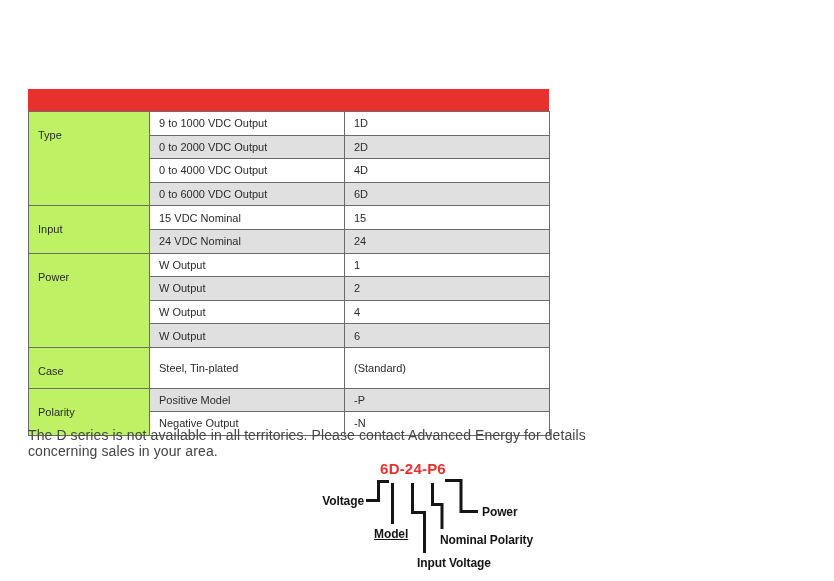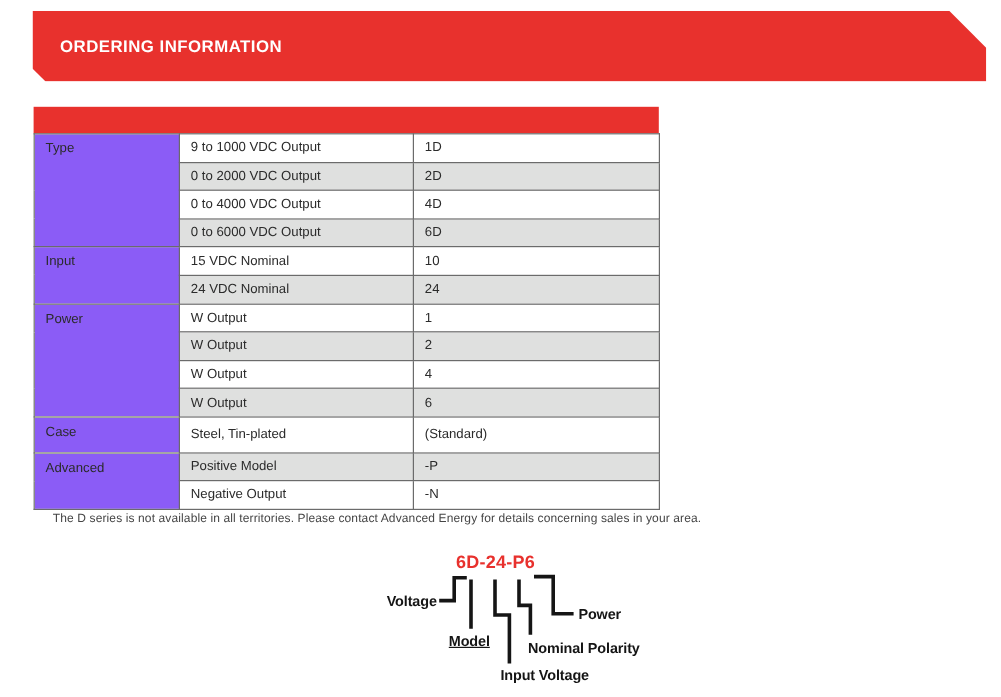--- a/index.html
+++ b/index.html
@@ -42,25 +42,25 @@
     font-size:11px;
     color:#2b2b2b;
     padding:0 4px 0 9px;
     height:22.6px;
     vertical-align:middle;
     background:#ffffff;
     overflow:hidden;
     white-space:nowrap;
   }
   table.spec td.gray{background:#dfe0df;margin-left:37px;}
-  table.spec td.cat{background:#8b5cf6;vertical-align:top;padding-top:6px;}
+  table.spec td.cat{background:#bef264;vertical-align:top;padding-top:17px;}
   
   .footnote{
-    position:absolute;left:44px;top:427px;width:600px;
-    font-size:10px;color:#454545;letter-spacing:0.1px;
+    position:absolute;left:28px;top:427px;width:600px;
+    font-size:14px;color:#454545;letter-spacing:0.1px;
   }
   
   .diagram-svg{position:absolute;left:0;top:0;pointer-events:none;}
   .part-number{
     position:absolute;left:374px;top:460px;width:78px;
     text-align:center;
     font-size:15px;font-weight:bold;letter-spacing:0.2px;
     color:var(--accent,#e8312d);
   }
   .dg-label{
@@ -73,23 +73,20 @@
   .lbl-model{left:374px;top:527px;text-decoration:underline;}
   .lbl-input-voltage{left:393px;top:556px;margin-left:24px;}
   .lbl-output-polarity{left:440px;top:533px;}
   .lbl-power{left:482px;top:505px;}
 </style>
 </head>
 <body>
 
 <div class="page">
 
-  <div class="banner">
-    <span class="banner-title">ORDERING INFORMATION</span>
-  </div>
 
   <div class="table-wrap">
     <div class="table-header-bar"></div>
     <table class="spec">
       <colgroup>
         <col style="width:121px">
         <col style="width:195px">
         <col style="width:205px">
       </colgroup>
       <tbody id="spec-table-body">
@@ -106,21 +103,21 @@
             <td class="">0 to 4000 VDC Output</td>
             <td class="">4D</td>
           </tr>
           <tr>
             <td class="gray">0 to 6000 VDC Output</td>
             <td class="gray">6D</td>
           </tr>
           <tr>
             <td class="cat" rowspan="2">Input</td>
             <td class="">15 VDC Nominal</td>
-            <td class="">10</td>
+            <td class="">15</td>
           </tr>
           <tr>
             <td class="gray">24 VDC Nominal</td>
             <td class="gray">24</td>
           </tr>
           <tr>
             <td class="cat" rowspan="4">Power</td>
             <td class="">W Output</td>
             <td class="">1</td>
           </tr>
@@ -135,21 +132,21 @@
           <tr>
             <td class="gray">W Output</td>
             <td class="gray">6</td>
           </tr>
           <tr>
             <td class="cat" rowspan="1">Case</td>
             <td class="">Steel, Tin-plated</td>
             <td class="">(Standard)</td>
           </tr>
           <tr>
-            <td class="cat" rowspan="2">Advanced</td>
+            <td class="cat" rowspan="2">Polarity</td>
             <td class="gray">Positive Model</td>
             <td class="gray">-P</td>
           </tr>
           <tr>
             <td class="">Negative Output</td>
             <td class="">-N</td>
           </tr>
         </tbody>
     </table>
   </div>

